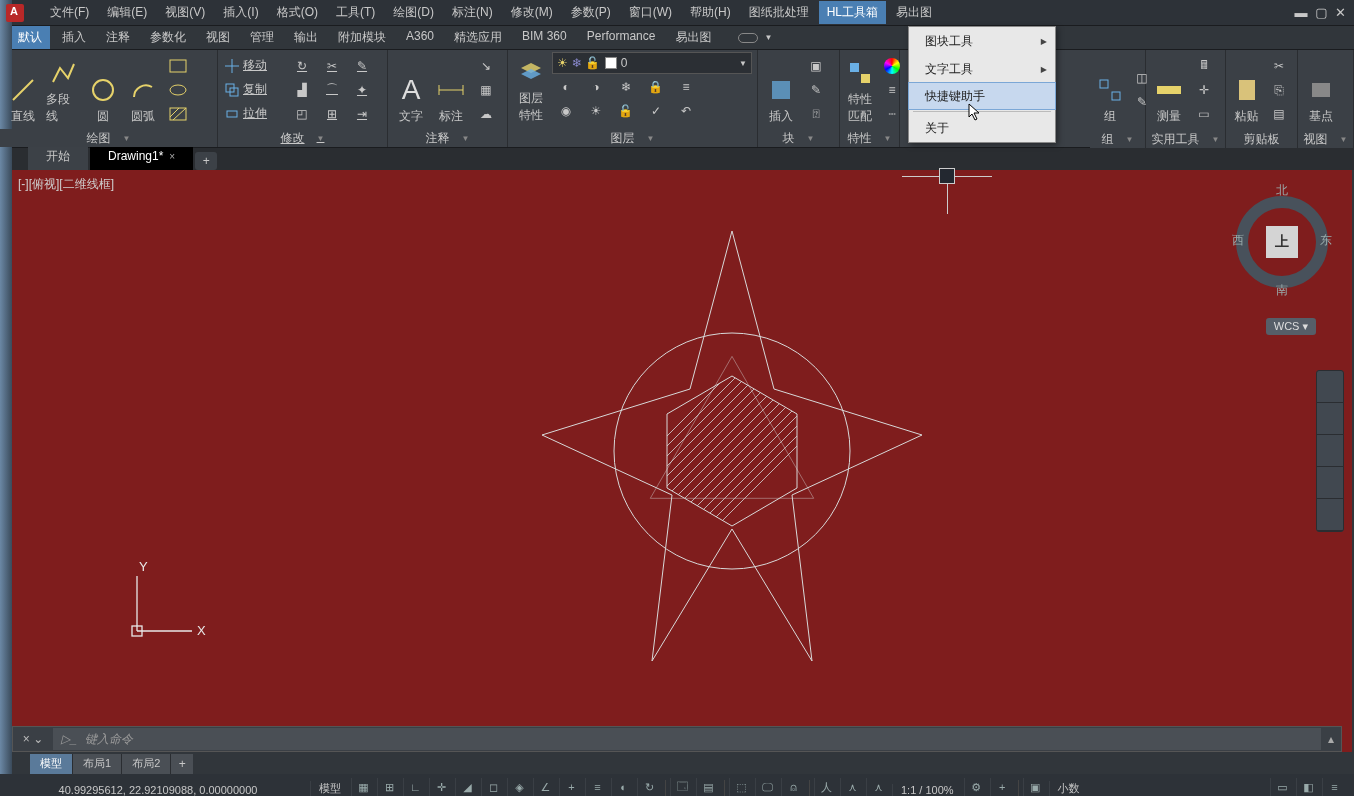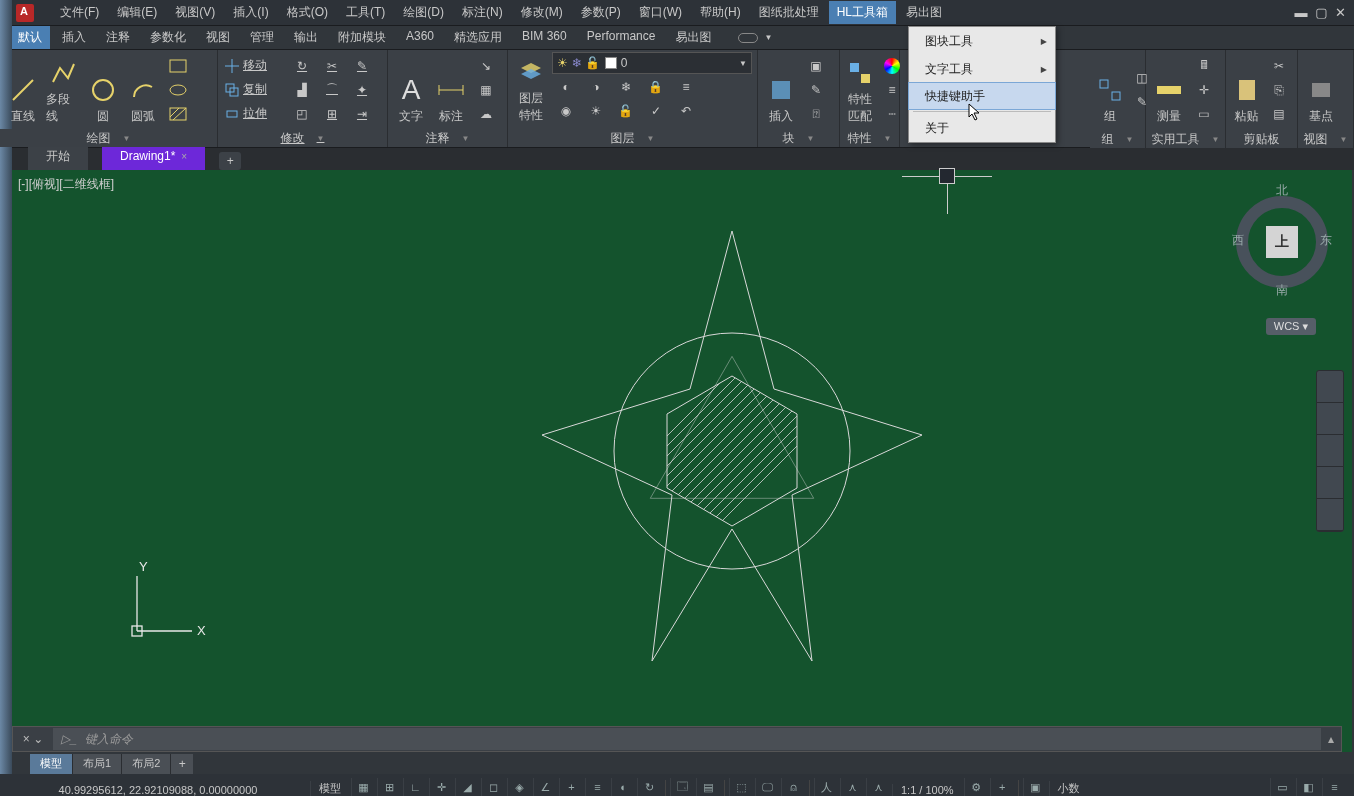--- a/index.html
+++ b/index.html
@@ -31,26 +31,26 @@
 .sm-row { display:flex; align-items:center; gap:3px; height:22px; padding:0 2px; cursor:pointer;}
 .layer-sel { width: 200px; height: 22px; background: #2b2f34; border: 1px solid #555; display: flex; align-items: center; padding: 0 4px; gap: 4px; }
 
 .dropdown-menu { position: absolute; background: #e8e8e8; border: 1px solid #888; box-shadow: 2px 2px 6px rgba(0,0,0,.4); z-index: 100; color: #222; min-width: 148px; }
 .dd-item { height: 28px; display: flex; align-items: center; padding: 0 22px 0 16px; font-size: 12px; cursor: pointer; position: relative; }
 .dd-item.hov { background: #c7d8ee; border: 1px solid #7ba7d6; margin:-1px;}
 .dd-arrow::after { content: "▶"; position: absolute; right: 8px; font-size: 8px; color: #444; }
 .dd-sep{ height:1px; background:#bbb; margin:2px 4px;}
 
 .file-tabs { height: 22px; background: #2a2d31; display: flex; align-items: flex-end; padding: 0 10px; }
-.file-tab { height: 28px; padding: 2px 18px; background: #3c4147; border-radius: 4px 4px 0 0; margin-right: 14px; font-size: 12px; cursor: pointer; display:flex; align-items:center; gap:6px;}
-.file-tab.active { background: #6d28d9; color: #fff; }
+.file-tab { height: 28px; padding: 2px 18px; background: #3c4147; border-radius: 4px 4px 0 0; margin-right: 2px; font-size: 12px; cursor: pointer; display:flex; align-items:center; gap:6px;}
+.file-tab.active { background: #000000; color: #fff; }
 .file-tab .x { font-size:10px; color:#aaa;}
 .add-tab { width: 22px; height: 18px; display: flex; align-items: center; justify-content: center; background: #3c4147; border-radius: 3px; cursor: pointer; }
 
-.canvas { position: absolute; left: 12px; right: 2px; top: 170px; bottom: 44px; background: #14532d; }
+.canvas { position: absolute; left: 12px; right: 2px; top: 170px; bottom: 44px; background: #7f1d1d; }
 .canvas svg { width: 100%; height: 100%; }
 .vp-label { position: absolute; left: 6px; top: 6px; color: #d0d0d0; font-size: 12px; }
 
 .viewcube { position: absolute; right: 20px; top: 12px; width: 100px; height: 120px; }
 .vc-ring { position: absolute; width: 92px; height: 92px; border: 12px solid #48515b; border-radius: 50%; left: 4px; top: 14px; }
 .vc-face { position: absolute; width: 32px; height: 32px; background: #d4d4d4; color: #333; display: flex; align-items: center; justify-content: center; left: 34px; top: 44px; font-size: 14px; font-weight: bold;}
 .vc-n{position:absolute; left:44px; top:0; color:#9aa;}
 .vc-s{position:absolute; left:44px; top:100px; color:#9aa;}
 .vc-e{position:absolute; left:88px; top:50px; color:#9aa;}
 .vc-w{position:absolute; left:0; top:50px; color:#9aa;}
@@ -81,21 +81,21 @@
 
 .cursor { position: absolute; pointer-events: none; z-index: 200; }
 
 .edge-strip{ position:absolute; left:0; top:0; bottom:0; width:12px; background:linear-gradient(90deg,#6b88a5,#3a4a5a);}
 </style>
 </head>
 <body>
 
 <div class="edge-strip"></div>
 
-<div class="title-bar" style="padding-left:16px;">
+<div class="title-bar" style="padding-left:6px;">
   <div class="app-logo"></div>
   <div class="menu-items" id="menubar">
       <div class="menu-item">文件(F)</div>
       <div class="menu-item">编辑(E)</div>
       <div class="menu-item">视图(V)</div>
       <div class="menu-item">插入(I)</div>
       <div class="menu-item">格式(O)</div>
       <div class="menu-item">工具(T)</div>
       <div class="menu-item">绘图(D)</div>
       <div class="menu-item">标注(N)</div>

